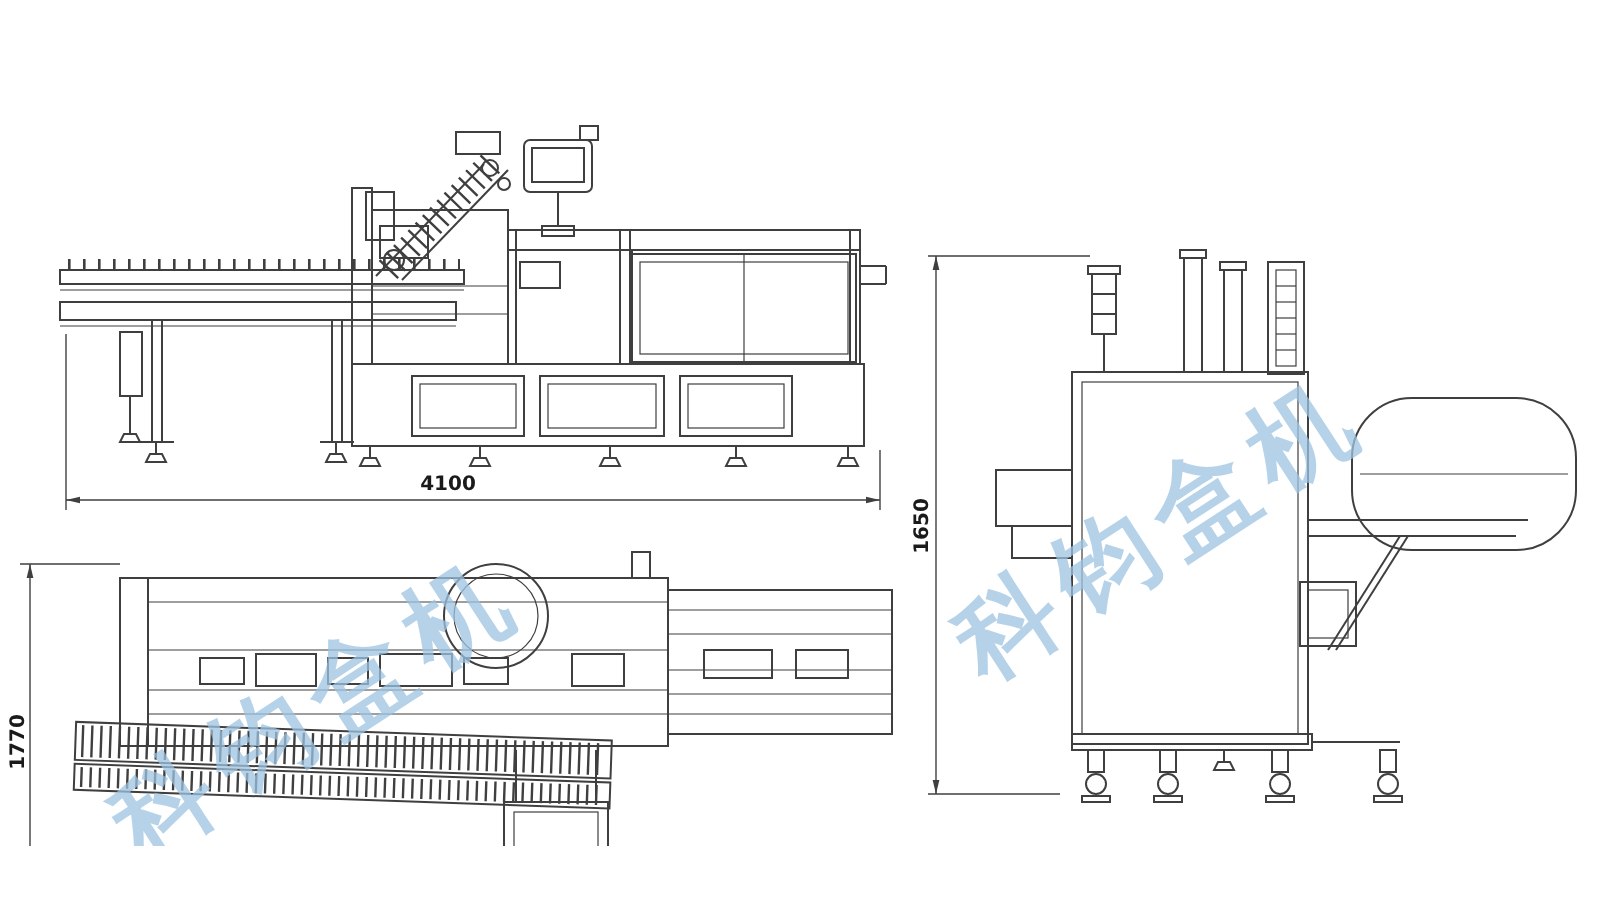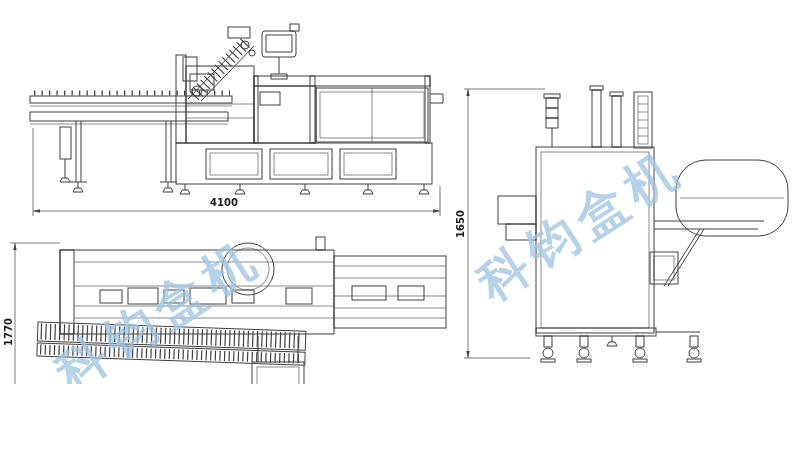--- a/index.html
+++ b/index.html
@@ -1,17 +1,17 @@
 <!DOCTYPE html>
 <html><head>
 <meta charset="utf-8">
 <style>
   html,body{margin:0;padding:0;background:#fff;}
   .canvas{position:relative;width:800px;height:384px;background:#a3a3a3;overflow:hidden;
-          font-family:"DejaVu Sans",sans-serif;}
+          font-family:"DejaVu Sans",sans-serif;margin-top:39px;}
   svg{display:block;}
   .l{fill:none;stroke:#3f3f3f;stroke-width:1;stroke-linecap:butt;}
   .t{fill:none;stroke:#3f3f3f;stroke-width:.6;}
   .teeth{fill:none;stroke:#3f3f3f;}
   .dimline{fill:none;stroke:#3f3f3f;stroke-width:.7;}
   text.dim{font-family:"DejaVu Sans",sans-serif;font-size:10px;font-weight:600;fill:#1a1a1a;}
   .wm{font-family:"DejaVu Sans",sans-serif;font-weight:700;fill-opacity:.75;}
 </style>
 </head>
 <body>

